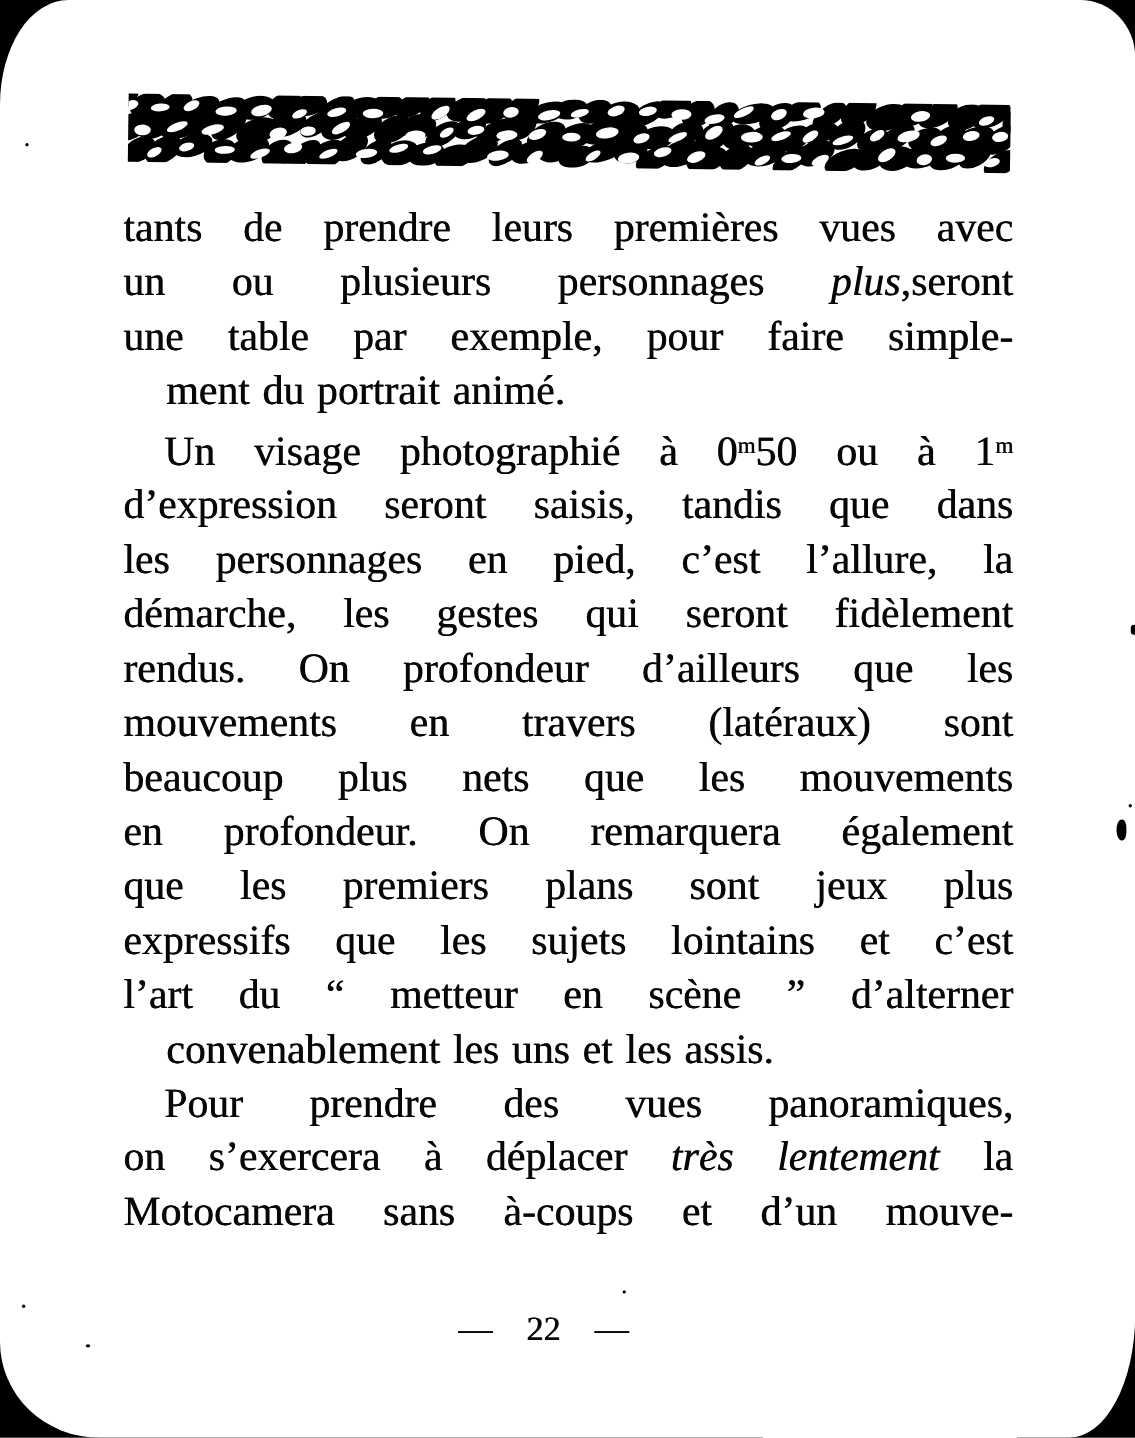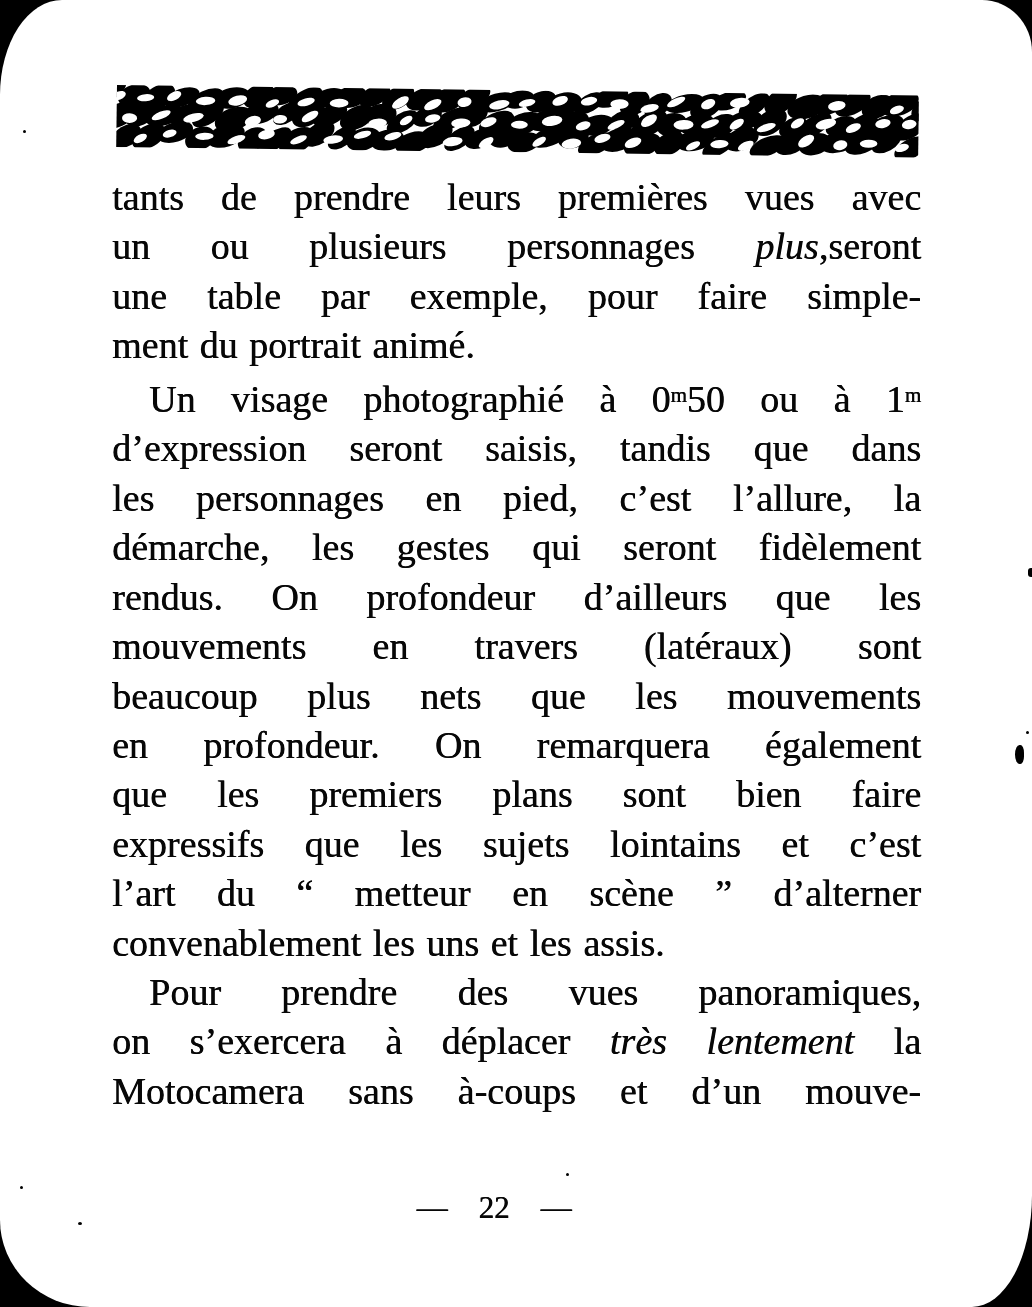--- a/index.html
+++ b/index.html
@@ -13,31 +13,31 @@
   .page{
     position:absolute;inset:0;
     background:#fff;
     border-radius:62px 50px 60px 90px / 95px 52px 112px 87px;
   }
   .garland{
     position:absolute;left:117px;top:85px;width:802px;height:62px;
     transform:rotate(0.75deg);transform-origin:0 0;
   }
   .text-body{
-    position:absolute;left:112px;top:173px;width:809px;
+    position:absolute;left:112px;top:183px;width:809px;
     font-size:38px;line-height:49.4px;color:#070707;
     text-shadow:0.5px 0 0 currentColor;
     word-spacing:2px;
   }
   .line{
     text-align:justify;
     text-align-last:justify;
     white-space:nowrap;
   }
-  .line.endline{text-align-last:left;}
+  .line.endline{text-align-last:left;margin-left:39px;}
   .line.indent{text-indent:37px;}
   .it{font-style:italic;}
   .sup{font-size:0.55em;vertical-align:0.5em;}
   .page-number{
     position:absolute;top:1190px;left:-22px;width:1032px;
     text-align:center;font-size:31px;color:#070707;
     text-shadow:0.5px 0 0 currentColor;
   }
   .artifact{position:absolute;background:#000;}
   .a1{left:1028px;top:568px;width:4px;height:9px;border-radius:3px 0 0 3px;}
@@ -242,21 +242,21 @@
       </div>
       <div>
         <div class="line indent"><span>Un visage photographié à 0</span><span class="sup">m</span><span>50 ou à 1</span><span class="sup">m</span></div>
         <div class="line"><span>d’expression seront saisis, tandis que dans</span></div>
         <div class="line"><span>les personnages en pied, c’est l’allure, la</span></div>
         <div class="line"><span>démarche, les gestes qui seront fidèlement</span></div>
         <div class="line"><span>rendus. On profondeur d’ailleurs que les</span></div>
         <div class="line"><span>mouvements en travers (latéraux) sont</span></div>
         <div class="line"><span>beaucoup plus nets que les mouvements</span></div>
         <div class="line"><span>en profondeur. On remarquera également</span></div>
-        <div class="line"><span>que les premiers plans sont bien faire</span></div>
+        <div class="line"><span>que les premiers plans sont jeux plus</span></div>
         <div class="line"><span>expressifs que les sujets lointains et c’est</span></div>
         <div class="line"><span>l’art du “ metteur en scène ” d’alterner</span></div>
         <div class="line endline"><span>convenablement les uns et les assis.</span></div>
       </div>
       <div>
         <div class="line indent"><span>Pour prendre des vues panoramiques,</span></div>
         <div class="line"><span>on s’exercera à déplacer </span><span class="it">très lentement</span><span> la</span></div>
         <div class="line"><span>Motocamera sans à-coups et d’un mouve-</span></div>
       </div>
     </div>

